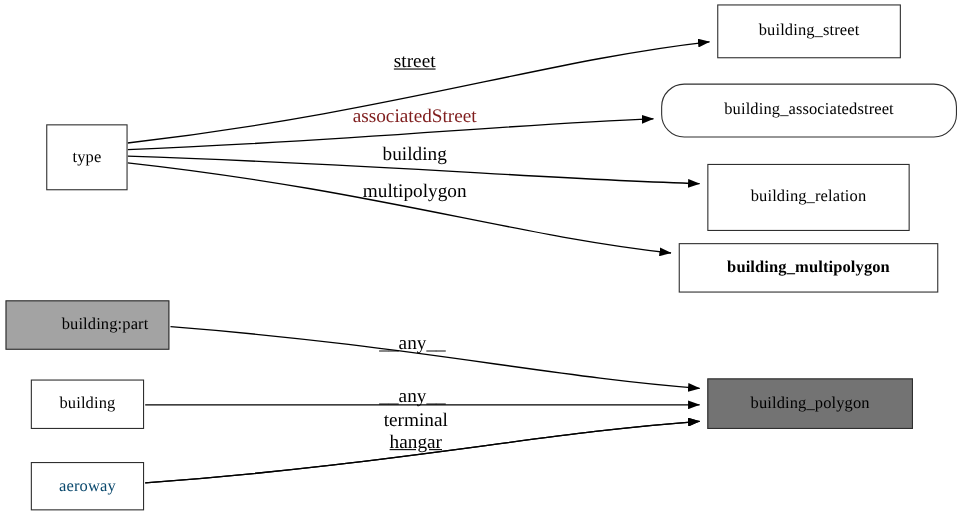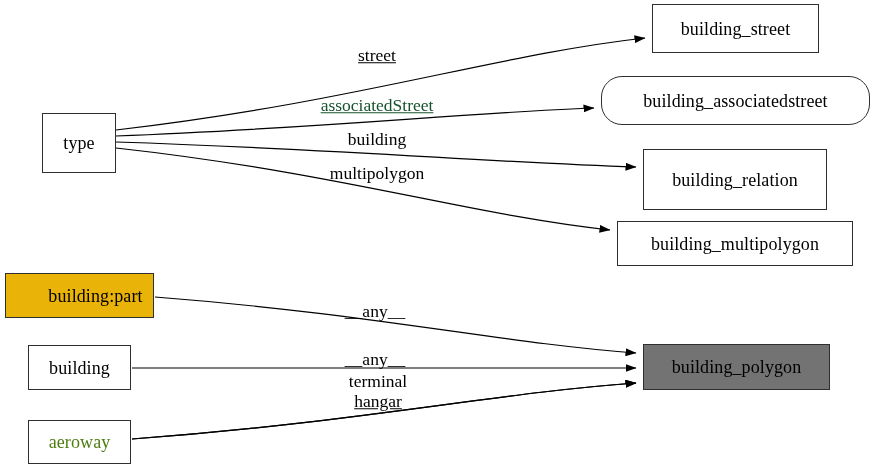--- a/index.html
+++ b/index.html
@@ -26,21 +26,21 @@
   }
   .node {
     position: absolute;
     box-sizing: border-box;
     border: 1px solid #2f2f2f;
     background: #ffffff;
     display: flex;
     align-items: center;
     justify-content: center;
     color: #000000;
-    font-size: 18px;
+    font-size: 15px;
     line-height: 1;
     white-space: nowrap;
     letter-spacing: 0.1px;
   }
   .edge-label {
     position: absolute;
     color: #000000;
     font-size: 17.5px;
     line-height: 1;
     white-space: nowrap;
@@ -77,39 +77,39 @@
       </div>
       <div class="node" style="left: 652px; top: 4px; width: 167px; height: 49px; border-color: rgb(47, 47, 47); background: rgb(255, 255, 255); color: rgb(0, 0, 0);">
         <span>building_street</span>
       </div>
       <div class="node" style="left: 601px; top: 76px; width: 269px; height: 49px; border-color: rgb(47, 47, 47); background: rgb(255, 255, 255); color: rgb(0, 0, 0); border-radius: 21px;">
         <span>building_associatedstreet</span>
       </div>
       <div class="node" style="left: 643px; top: 149px; width: 184px; height: 61px; border-color: rgb(47, 47, 47); background: rgb(255, 255, 255); color: rgb(0, 0, 0);">
         <span>building_relation</span>
       </div>
-      <div class="node" style="left: 617px; top: 221px; width: 236px; height: 45px; border-color: rgb(47, 47, 47); background: rgb(255, 255, 255); color: rgb(0, 0, 0);">
+      <div class="node" style="left: 617px; top: 221px; width: 236px; height: 45px; border-color: rgb(47, 47, 47); background: rgb(255, 255, 255); color: rgb(0, 0, 0); font-weight: bold;">
         <span>building_multipolygon</span>
       </div>
-      <div class="node" style="left: 5px; top: 273px; width: 149px; height: 45px; border-color: rgb(47, 47, 47); background: #eab308; color: rgb(0, 0, 0); padding-left: 32px;">
+      <div class="node" style="left: 5px; top: 273px; width: 149px; height: 45px; border-color: rgb(47, 47, 47); background: #a3a3a3; color: rgb(0, 0, 0); padding-left: 32px;">
         <span>building:part</span>
       </div>
       <div class="node" style="left: 28px; top: 345px; width: 103px; height: 45px; border-color: rgb(47, 47, 47); background: rgb(255, 255, 255); color: rgb(0, 0, 0);">
         <span>building</span>
       </div>
-      <div class="node" style="left: 28px; top: 420px; width: 103px; height: 44px; border-color: rgb(47, 47, 47); background: rgb(255, 255, 255); color: #4d7c0f;">
+      <div class="node" style="left: 28px; top: 420px; width: 103px; height: 44px; border-color: rgb(47, 47, 47); background: rgb(255, 255, 255); color: #0c4a6e;">
         <span>aeroway</span>
       </div>
       <div class="node" style="left: 643px; top: 344px; width: 187px; height: 46px; border-color: rgb(47, 47, 47); background: #737373; color: rgb(0, 0, 0);">
         <span>building_polygon</span>
       </div>
     </div>
   <div id="label-layer">
       <div class="edge-label" style="left: 377px; top: 56px; color: rgb(0, 0, 0); text-decoration: underline;">street</div>
-      <div class="edge-label" style="left: 377px; top: 106px; color: #14532d; text-decoration: underline;">associatedStreet</div>
+      <div class="edge-label" style="left: 377px; top: 106px; color: #7f1d1d;">associatedStreet</div>
       <div class="edge-label" style="left: 377px; top: 140px; color: rgb(0, 0, 0);">building</div>
       <div class="edge-label" style="left: 377px; top: 174px; color: rgb(0, 0, 0);">multipolygon</div>
       <div class="edge-label" style="left: 375px; top: 312px; color: rgb(0, 0, 0);">__any__</div>
       <div class="edge-label" style="left: 375px; top: 360px; color: rgb(0, 0, 0);">__any__</div>
       <div class="edge-label" style="left: 378px; top: 382px; color: rgb(0, 0, 0);">terminal</div>
       <div class="edge-label" style="left: 378px; top: 402px; color: rgb(0, 0, 0); text-decoration: underline;">hangar</div>
     </div>
 
 </div>
 

